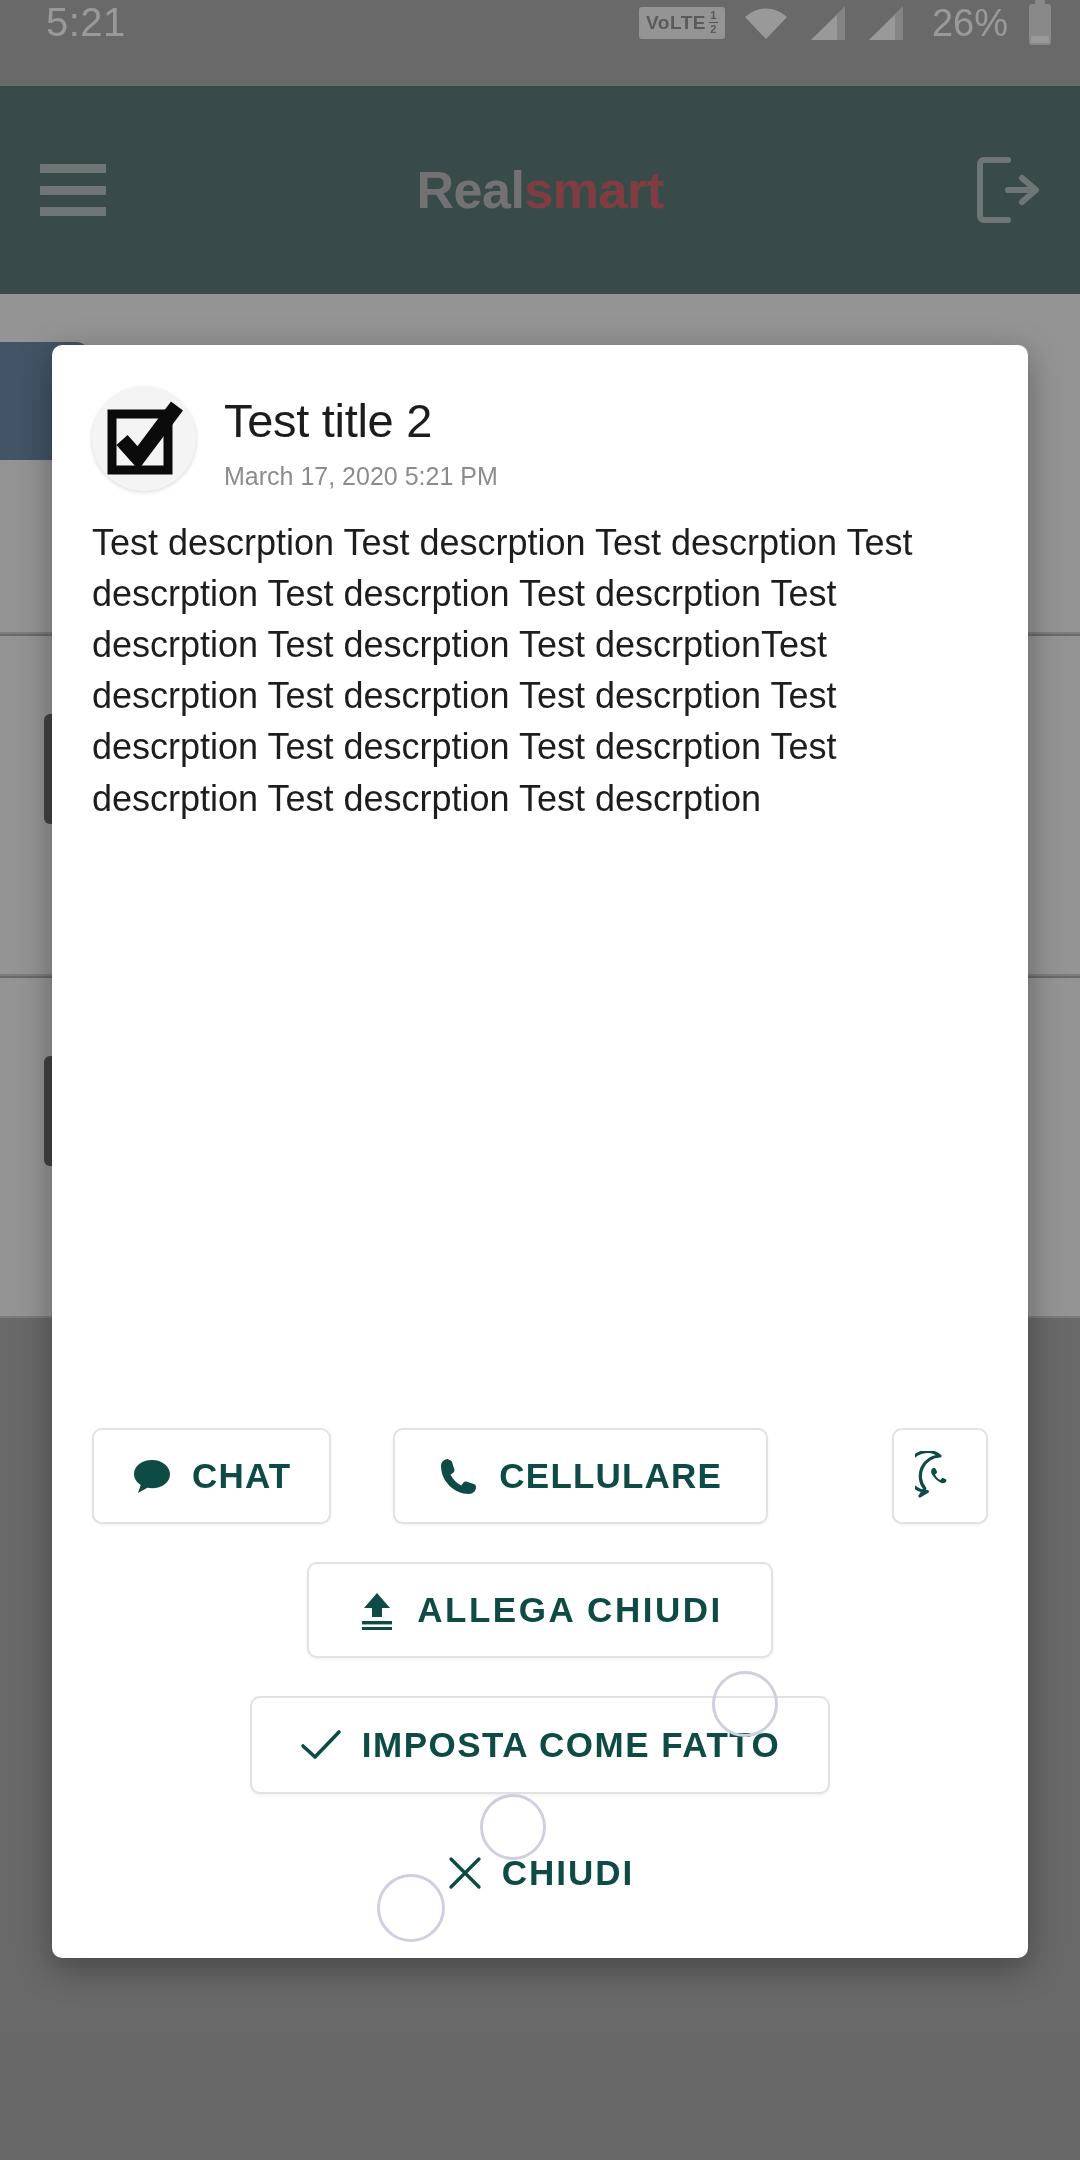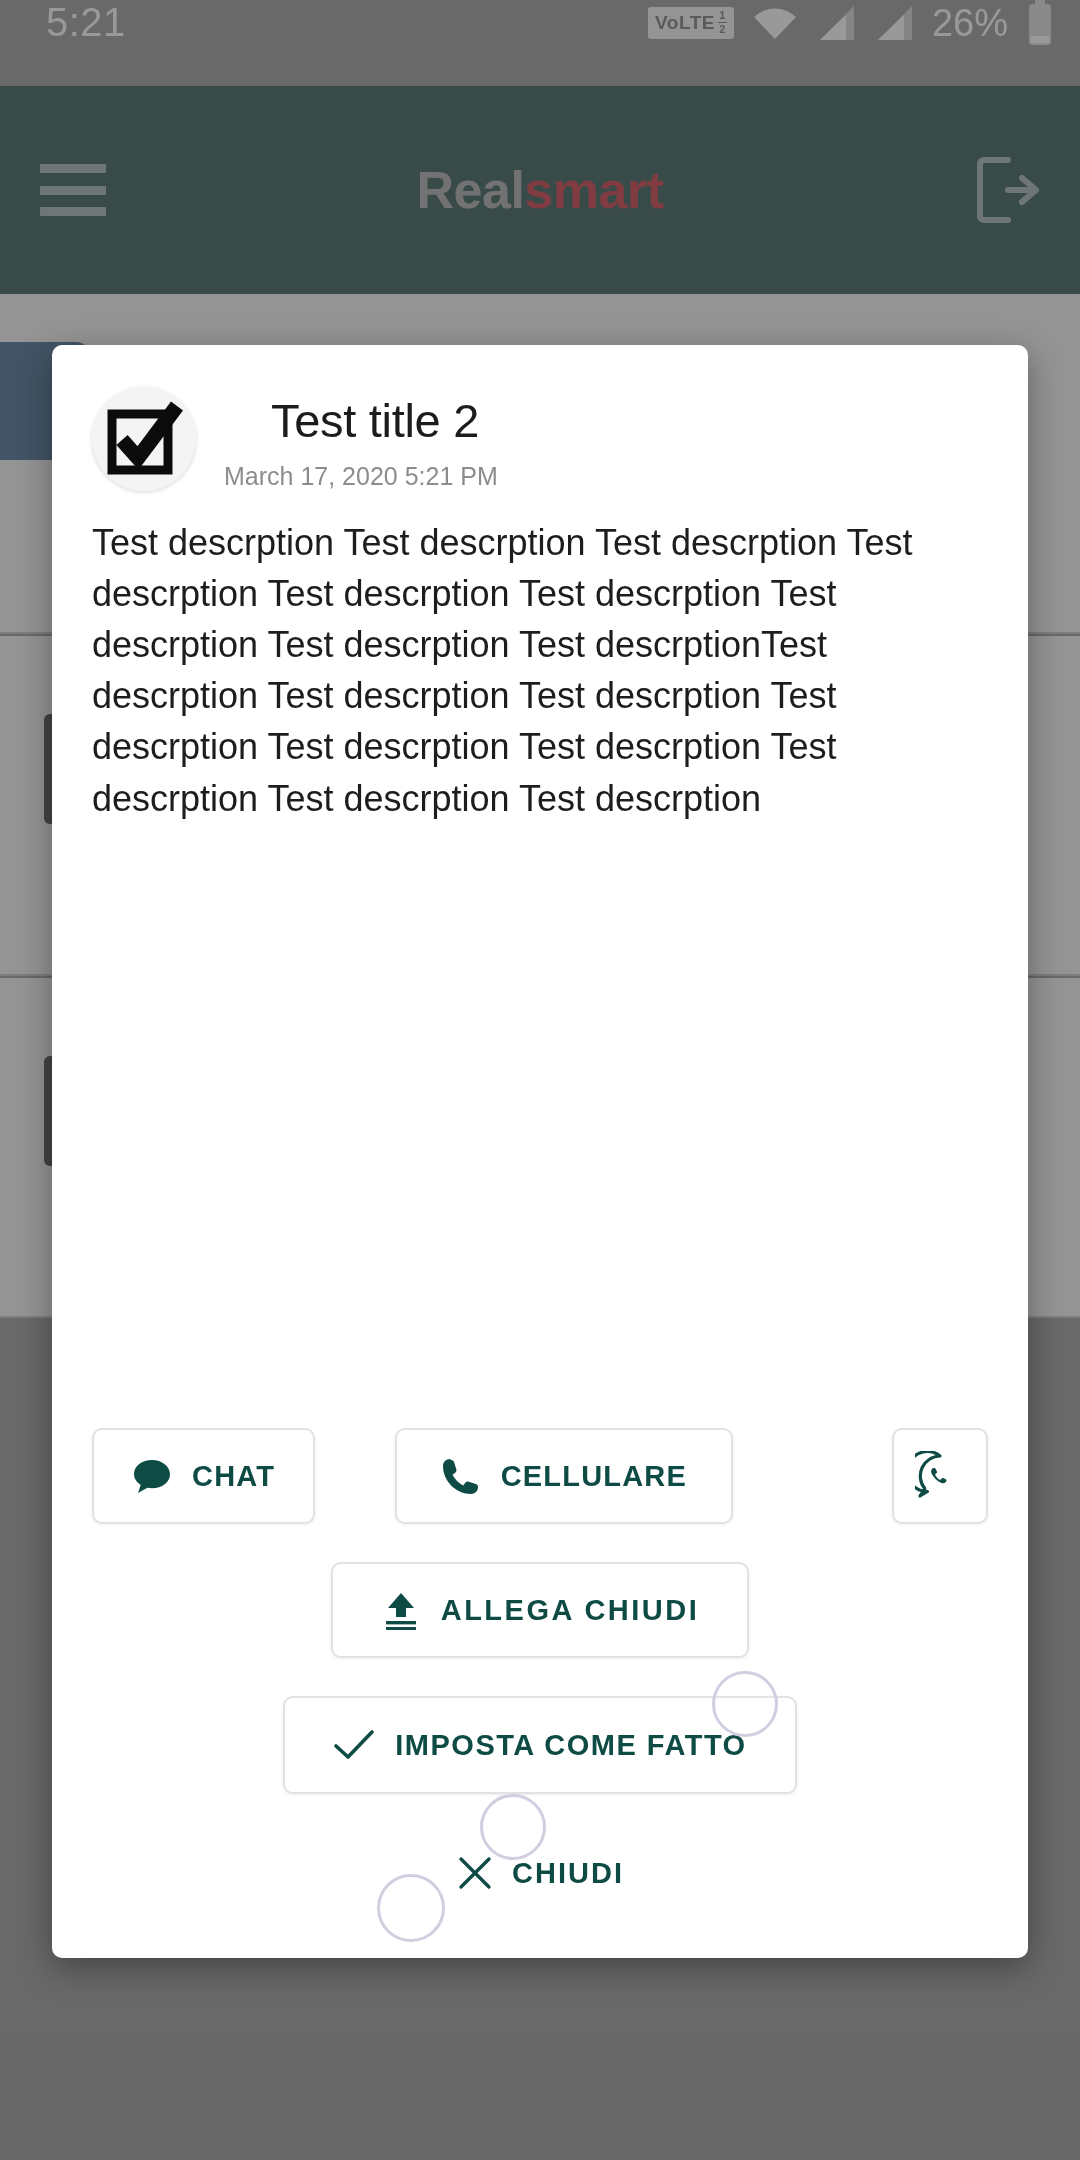--- a/index.html
+++ b/index.html
@@ -21,21 +21,21 @@
   #status-right{ margin-left:auto; display:flex; align-items:center; gap:18px; }
   .volte-badge{
     background:#f2f2f2; color:#5a5a5a; font-size:19px; font-weight:bold;
     border-radius:3px; padding:3px 7px 4px 7px; letter-spacing:.5px;
     display:flex; align-items:center; gap:3px; line-height:1;
   }
   .volte-frac{ display:inline-flex; flex-direction:column; font-size:11px;
     line-height:1; align-items:center; }
   .volte-frac i{ font-style:normal; }
   .volte-frac b{ display:block; width:9px; height:1px; background:#5a5a5a; margin:1px 0; }
-  .battery-pct{ font-size:38px; }
+  .battery-pct{ font-size:38px;margin-left:9px; }
 
   
   #app-bar{
     position:absolute; top:86px; left:0; width:1080px; height:208px;
     background:#05332f; display:flex; align-items:center;
     padding:0 40px; color:#ffffff;
   }
   #menu-icon{ width:66px; height:52px; display:flex; flex-direction:column;
     justify-content:space-between; cursor:pointer; }
   #menu-icon span{ display:block; height:9px; background:#8fa5a2; border-radius:1px; }
@@ -63,32 +63,32 @@
     box-shadow:0 10px 34px rgba(0,0,0,.35);
     display:flex; flex-direction:column;
   }
   #dialog-header{ display:flex; align-items:flex-start; padding:42px 0 0 40px; }
   #task-icon-wrap{
     width:104px; height:104px; border-radius:50%;
     background:#f4f4f4; box-shadow:0 1px 4px rgba(0,0,0,.16);
     display:flex; align-items:center; justify-content:center; flex:none;
   }
   #header-text{ margin-left:28px; padding-top:6px; }
-  #dialog-title{ font-size:47px; color:#1c1c1c; letter-spacing:-.3px;margin-left:47px; }
+  #dialog-title{ font-size:47px; color:#1c1c1c; letter-spacing:-.3px; }
   #dialog-date{ font-size:25px; color:#8c8c8c; margin-top:14px; }
   #dialog-desc{
     padding:26px 56px 0 40px; font-size:36px; line-height:1.42;
     color:#1d1d1d; flex:1 1 auto;
   }
 
   
   #actions{ padding:0 0 40px 0; }
   .btn{
     background:#ffffff; border:2px solid #e2e2e2; border-radius:10px;
-    color:#0d4b44; font-size:29px; font-weight:bold; letter-spacing:1.2px;
+    color:#0d4b44; font-size:35px; font-weight:bold; letter-spacing:1.2px;
     display:inline-flex; align-items:center; justify-content:center; gap:20px;
     cursor:pointer; box-shadow:0 1px 3px rgba(0,0,0,.07);
   }
   #row-contact{ display:flex; align-items:center; padding:0 40px; gap:0; }
   #btn-chat{ height:96px; padding:0 38px; }
   #btn-cellulare{ height:96px; padding:0 44px; margin-left:auto; margin-right:auto; }
   #btn-whatsapp{ height:96px; width:96px; padding:0; margin-left:auto; }
   #row-allega{ display:flex; justify-content:center; margin-top:38px; }
   #btn-allega{ height:96px; padding:0 48px; letter-spacing:2.5px; }
   #row-fatto{ display:flex; justify-content:center; margin-top:38px; }

